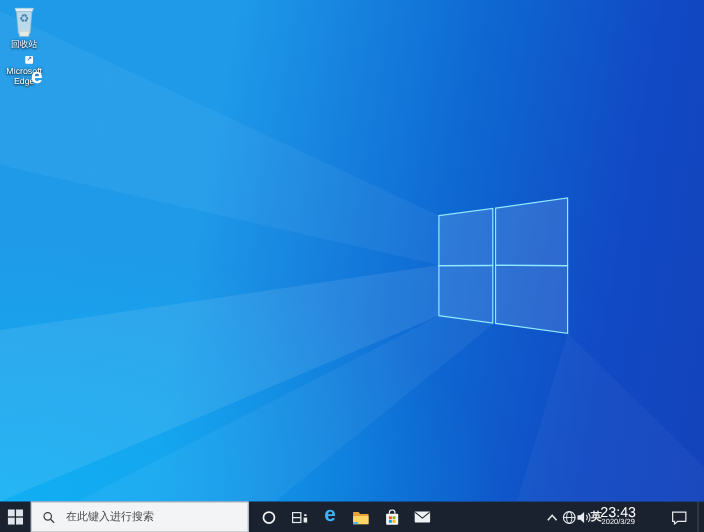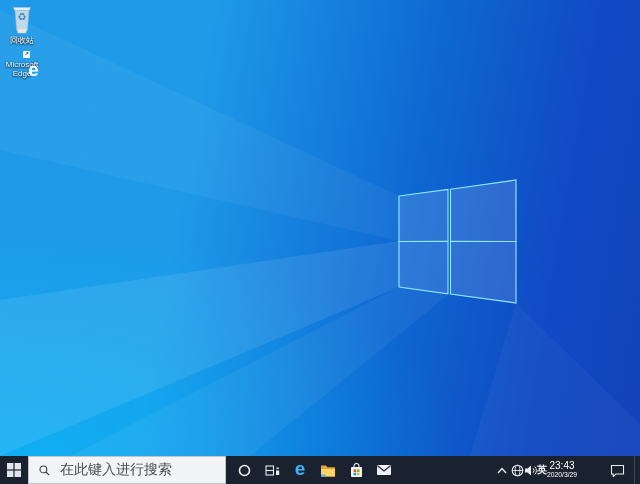--- a/index.html
+++ b/index.html
@@ -26,26 +26,26 @@
     border-radius:1px;color:#1467c6;font-size:6px;line-height:7px;text-align:center;font-weight:bold;}
 
   
   .taskbar{position:absolute;left:0;bottom:0;width:640px;height:28px;background:#19222e;}
   .tb-btn{position:absolute;top:0;height:28px;display:flex;align-items:center;justify-content:center;}
   .start{left:0;width:28px;}
   .searchbox{position:absolute;left:28px;top:0;width:198px;height:28px;background:#f2f4f5;
     border:1px solid #bfc6cb;box-sizing:border-box;display:flex;align-items:center;}
   .searchbox .mag{margin-left:10px;flex:0 0 auto;display:flex;}
   .searchbox input{border:0;outline:0;background:transparent;margin-left:8px;flex:1;
-    font-size:14px;color:#3c3c3c;font-family:Liberation Mono, monospace;}
+    font-size:10px;color:#3c3c3c;font-family:Liberation Sans, sans-serif;}
   .searchbox input::placeholder{color:#4a4a4a;opacity:1;}
   .tray-item{position:absolute;top:0;height:28px;display:flex;align-items:center;justify-content:center;}
   .ime{color:#f2f2f2;font-size:10px;font-weight:bold;}
   .clock{flex-direction:column;line-height:9px;color:#fff;text-align:center;}
-  .clock .t{font-size:10px;text-align:right;}
+  .clock .t{font-size:13px;text-align:right;}
   .clock .d{font-size:6.8px;}
   .show-desktop{position:absolute;right:0;top:0;width:5px;height:28px;border-left:1px solid rgba(255,255,255,.18);}
 </style>
 </head>
 <body>
 
 <div class="screen">
 
   <div class="wallpaper">
     <svg width="640" height="456" viewBox="0 0 640 456">

